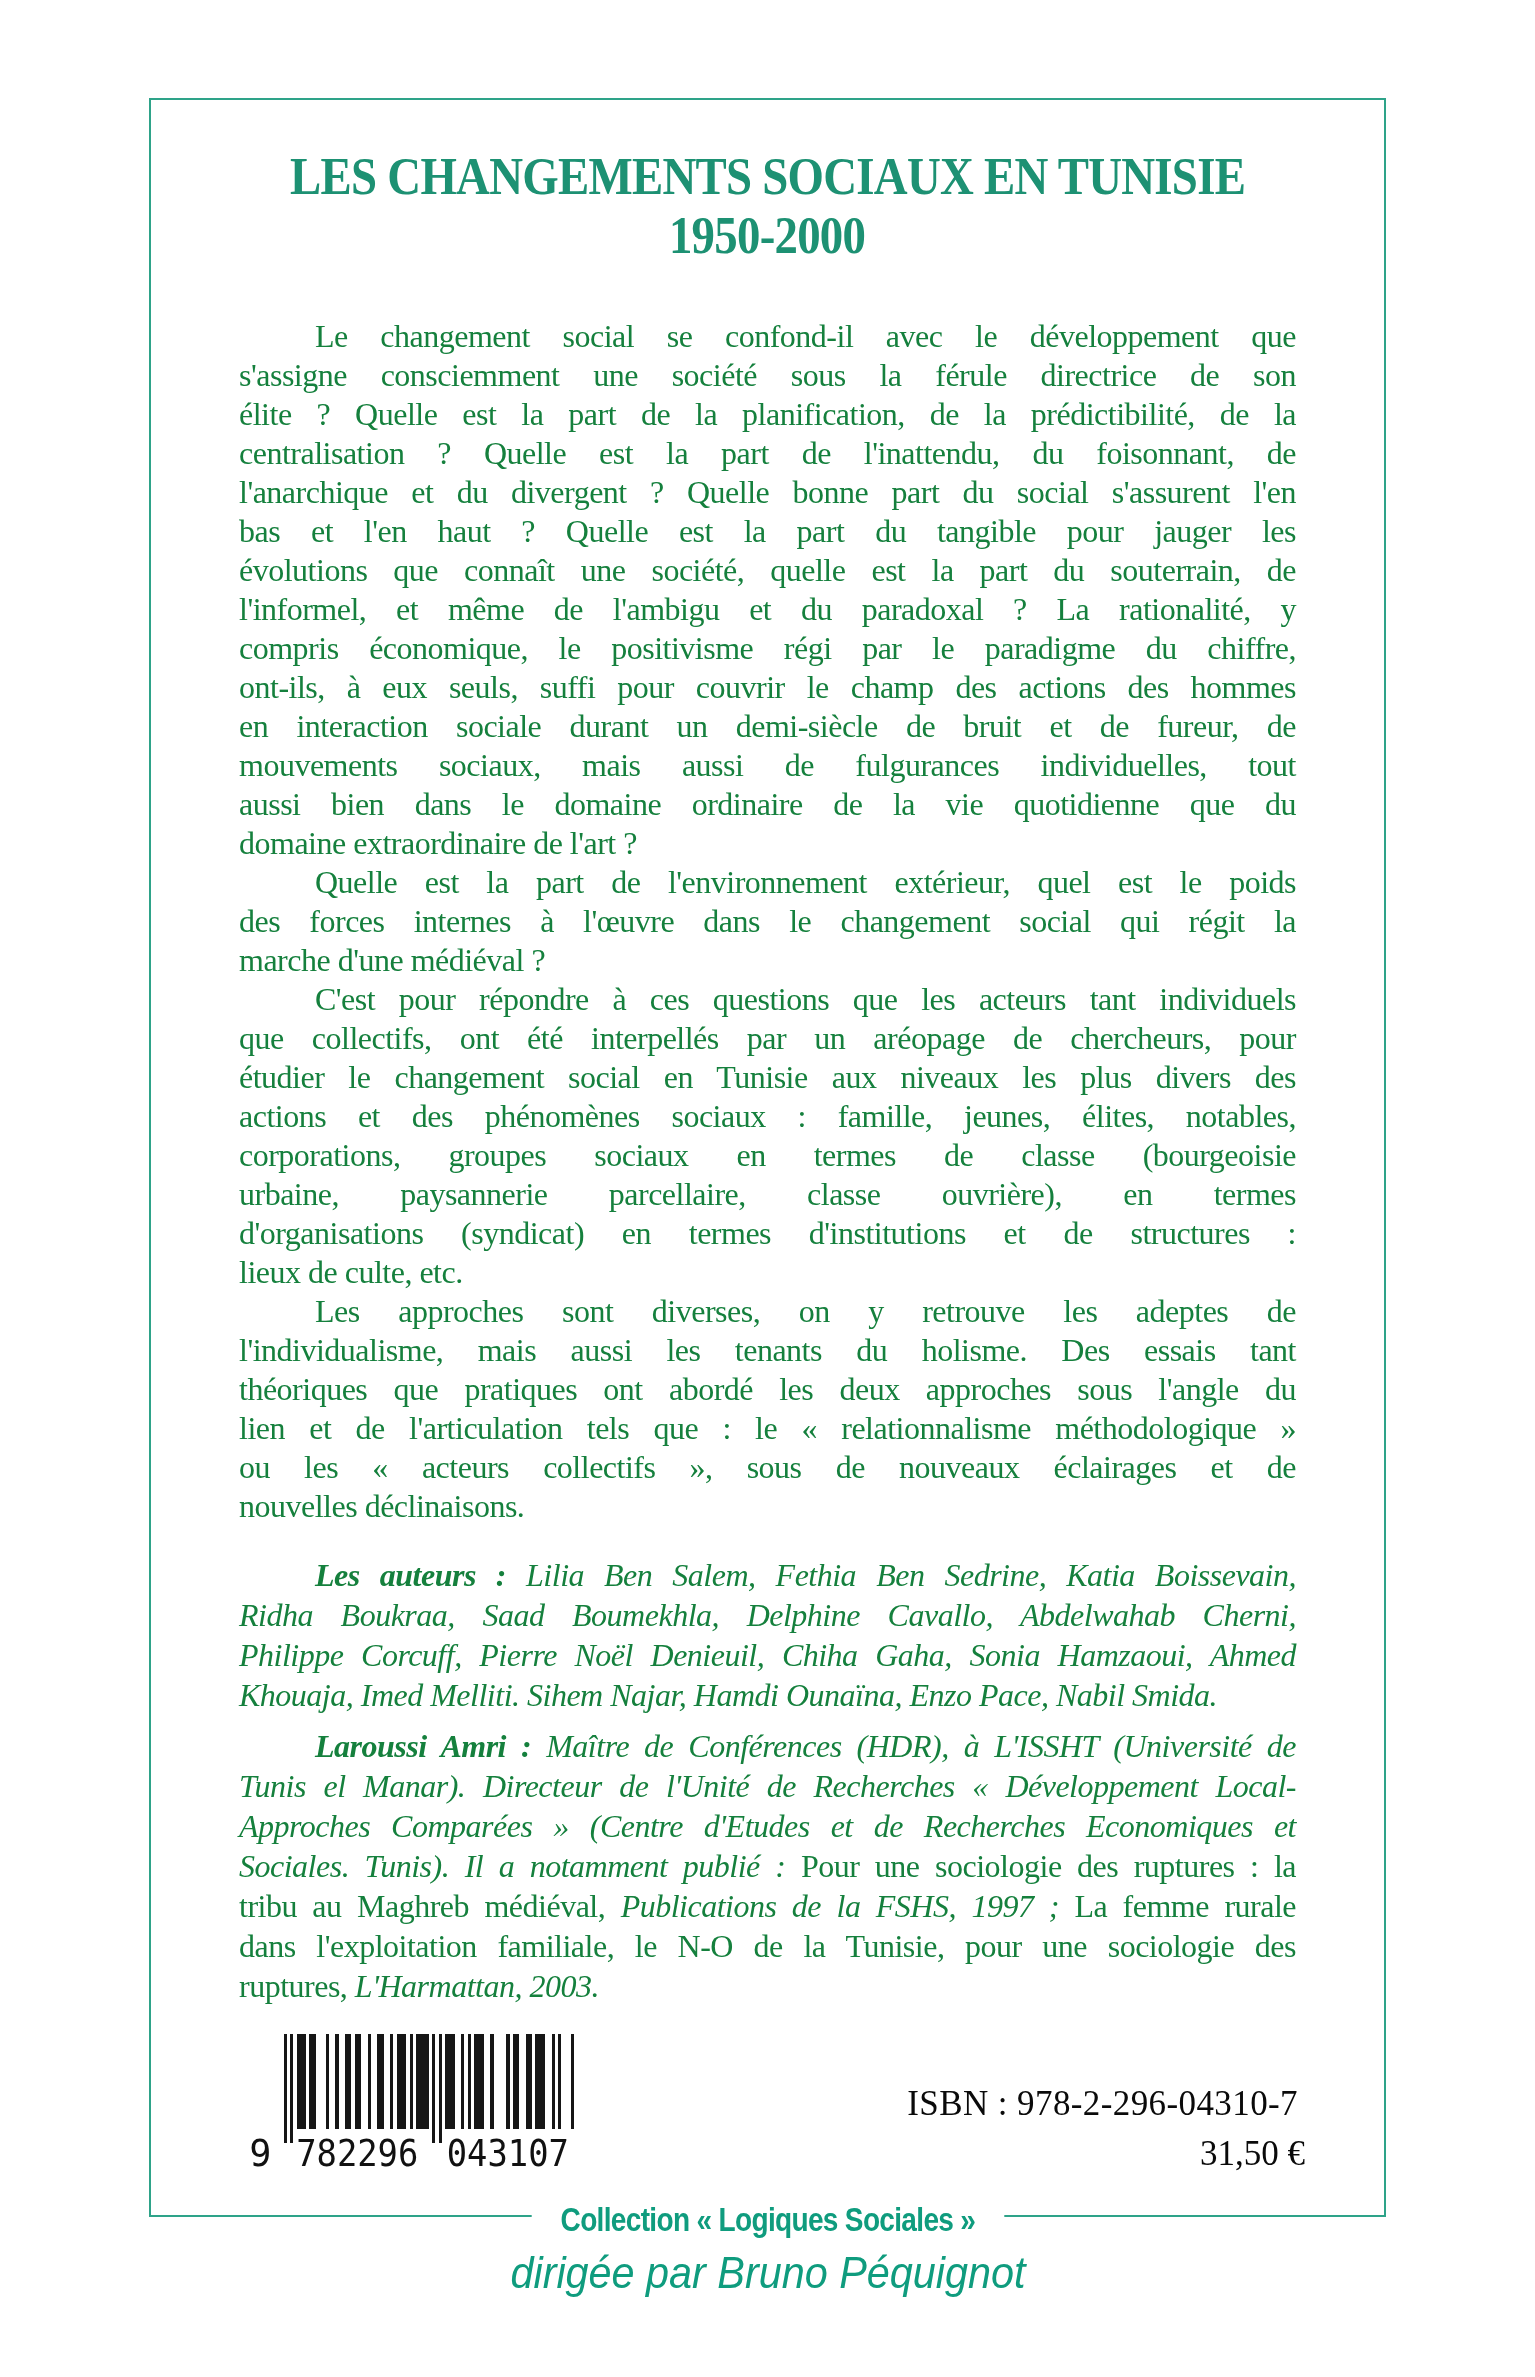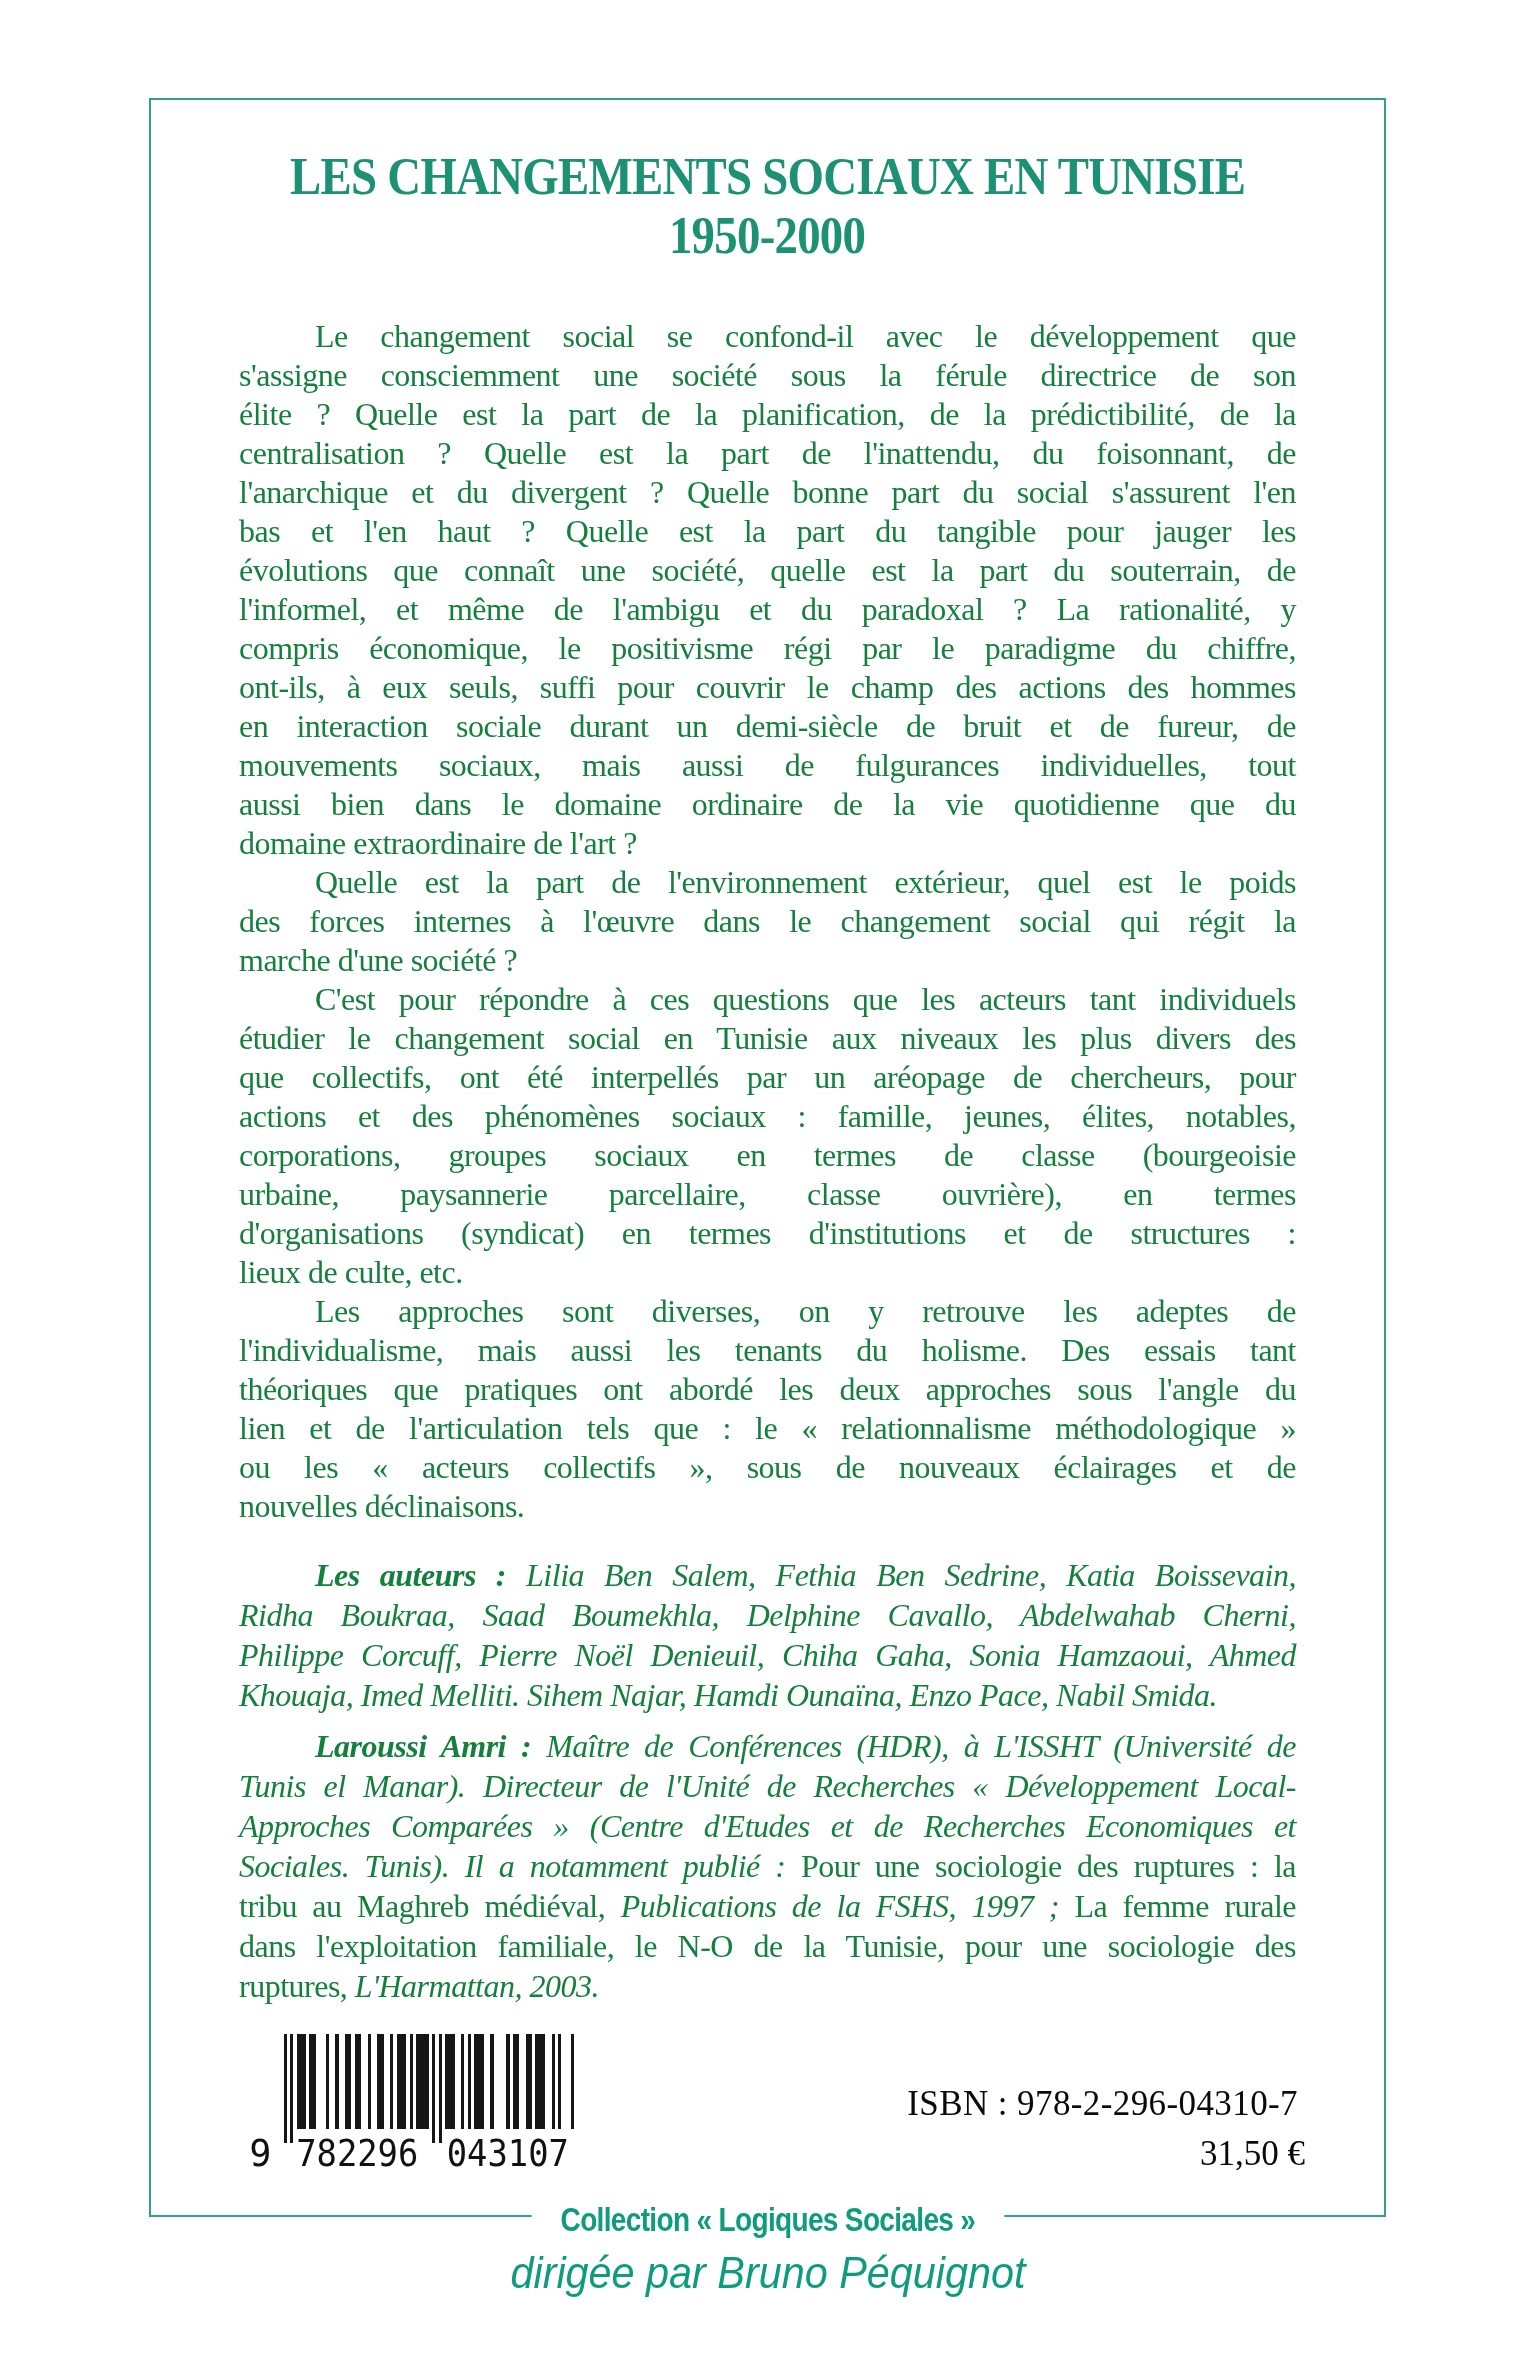--- a/index.html
+++ b/index.html
@@ -150,26 +150,26 @@
         <div class="line"><span>compris économique, le positivisme régi par le paradigme du chiffre,</span></div>
         <div class="line"><span>ont-ils, à eux seuls, suffi pour couvrir le champ des actions des hommes</span></div>
         <div class="line"><span>en interaction sociale durant un demi-siècle de bruit et de fureur, de</span></div>
         <div class="line"><span>mouvements sociaux, mais aussi de fulgurances individuelles, tout</span></div>
         <div class="line"><span>aussi bien dans le domaine ordinaire de la vie quotidienne que du</span></div>
         <div class="line pl"><span>domaine extraordinaire de l'art ?</span></div>
       </div>
       <div class="pblock">
         <div class="line ind"><span>Quelle est la part de l'environnement extérieur, quel est le poids</span></div>
         <div class="line"><span>des forces internes à l'œuvre dans le changement social qui régit la</span></div>
-        <div class="line pl"><span>marche d'une société ?</span></div>
+        <div class="line pl"><span>marche d'une médiéval ?</span></div>
       </div>
       <div class="pblock">
         <div class="line ind"><span>C'est pour répondre à ces questions que les acteurs tant individuels</span></div>
+        <div class="line"><span>que collectifs, ont été interpellés par un aréopage de chercheurs, pour</span></div>
         <div class="line"><span>étudier le changement social en Tunisie aux niveaux les plus divers des</span></div>
-        <div class="line"><span>que collectifs, ont été interpellés par un aréopage de chercheurs, pour</span></div>
         <div class="line"><span>actions et des phénomènes sociaux : famille, jeunes, élites, notables,</span></div>
         <div class="line"><span>corporations, groupes sociaux en termes de classe (bourgeoisie</span></div>
         <div class="line"><span>urbaine, paysannerie parcellaire, classe ouvrière), en termes</span></div>
         <div class="line"><span>d'organisations (syndicat) en termes d'institutions et de structures :</span></div>
         <div class="line pl"><span>lieux de culte, etc.</span></div>
       </div>
       <div class="pblock">
         <div class="line ind"><span>Les approches sont diverses, on y retrouve les adeptes de</span></div>
         <div class="line"><span>l'individualisme, mais aussi les tenants du holisme. Des essais tant</span></div>
         <div class="line"><span>théoriques que pratiques ont abordé les deux approches sous l'angle du</span></div>

